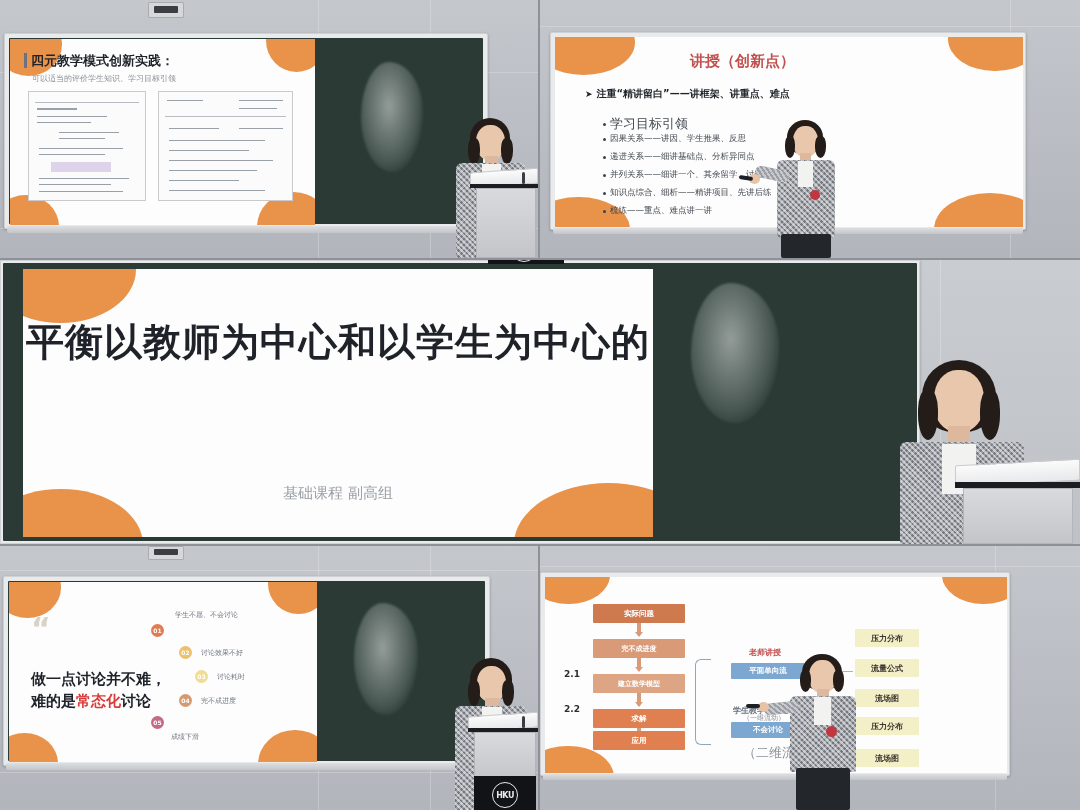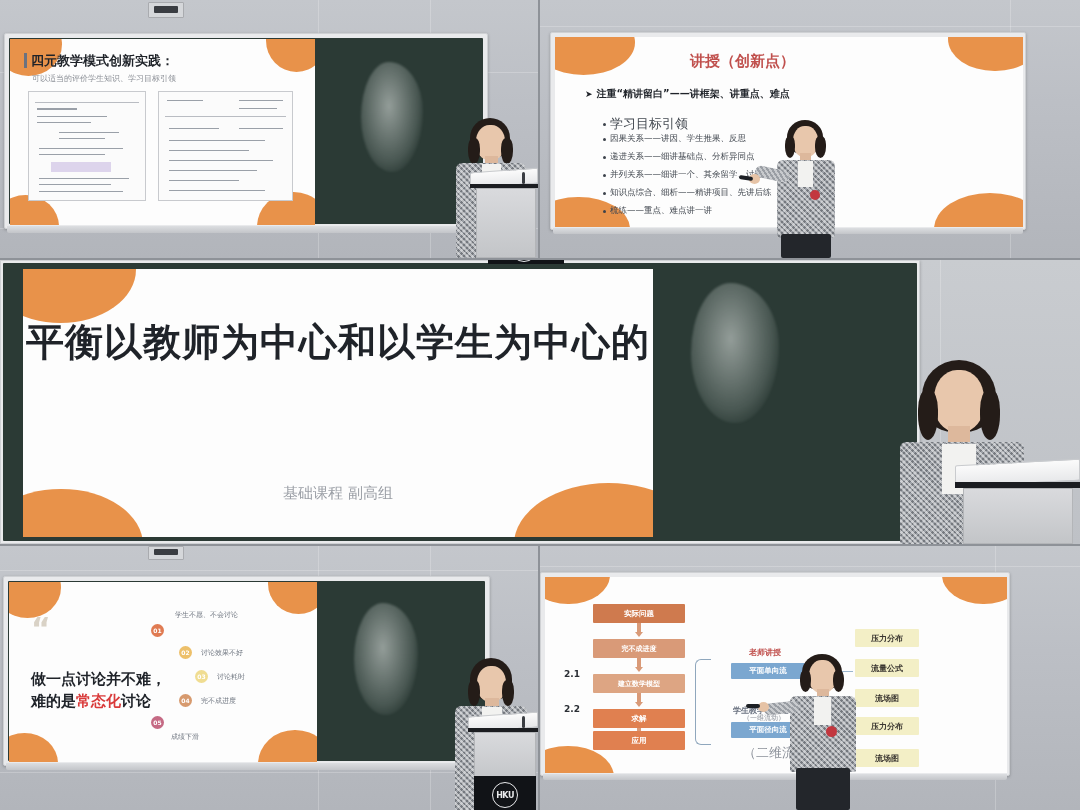--- a/index.html
+++ b/index.html
@@ -394,21 +394,21 @@
 
         <div class="fbox cn" style="left:48px;top:154px;width:92px;height:19px;background:#e08050;font-size:7.5px;">应用</div>
 
         <div class="brace" style="left:150px;top:82px;width:16px;height:86px;"></div>
 
         <div class="redlbl cn" style="left:204px;top:70px;font-size:8px;">老师讲授</div>
         <div class="bbox cn" style="left:186px;top:86px;width:74px;height:16px;background:#7ba7d0;font-size:7.5px;">平面单向流</div>
         <div class="graylbl cn" style="left:198px;top:108px;font-size:7px;margin-top:28px;">（一维流动）</div>
 
         <div class="redlbl cn" style="left:188px;top:128px;font-size:8px;color:#6a7280;">学生教学和讨论</div>
-        <div class="bbox cn" style="left:186px;top:145px;width:74px;height:16px;background:#7ba7d0;font-size:7.5px;">平面径向流</div>
+        <div class="bbox cn" style="left:186px;top:145px;width:74px;height:16px;background:#7ba7d0;font-size:7.5px;">不会讨论</div>
         <div class="graylbl cn" style="left:198px;top:167px;font-size:13px;">（二维流动）</div>
 
         <div style="position:absolute;left:260px;top:94px;width:48px;height:1px;background:#9bb6cd;"></div>
         <div style="position:absolute;left:260px;top:153px;width:48px;height:1px;background:#9bb6cd;"></div>
 
         <div class="ybox cn" style="left:310px;top:52px;width:64px;height:18px;background:#f3efc6;font-size:8px;">压力分布</div>
         <div class="ybox cn" style="left:310px;top:82px;width:64px;height:18px;background:#f3efc6;font-size:8px;">流量公式</div>
         <div class="ybox cn" style="left:310px;top:112px;width:64px;height:18px;background:#f3efc6;font-size:8px;">流场图</div>
 
         <div class="ybox cn" style="left:310px;top:140px;width:64px;height:18px;background:#f3efc6;font-size:8px;">压力分布</div>

